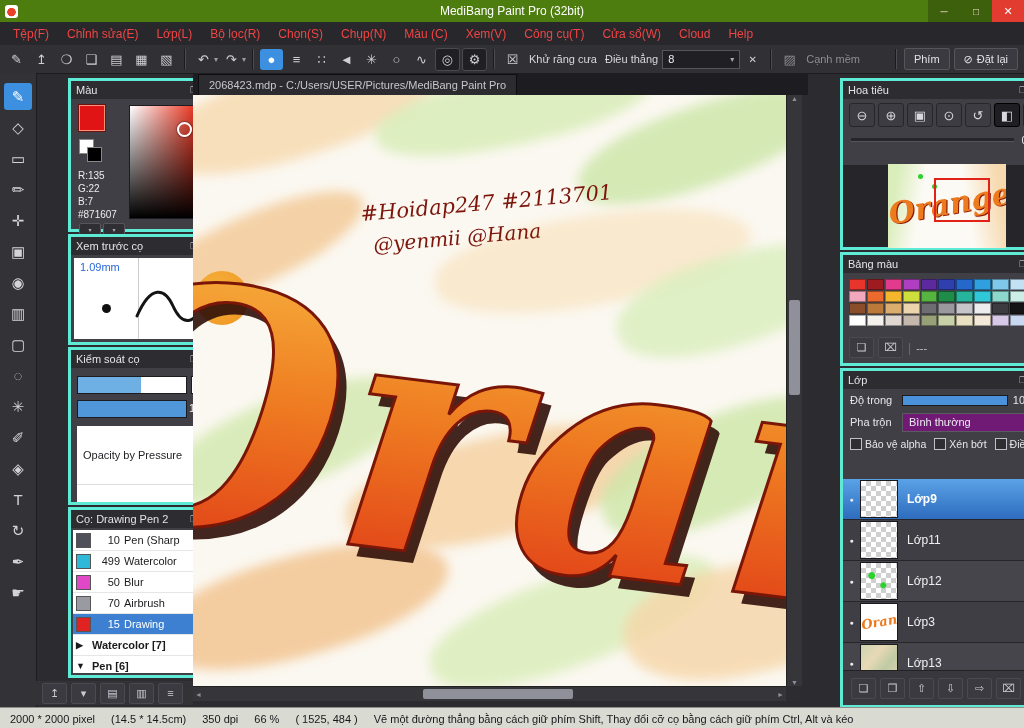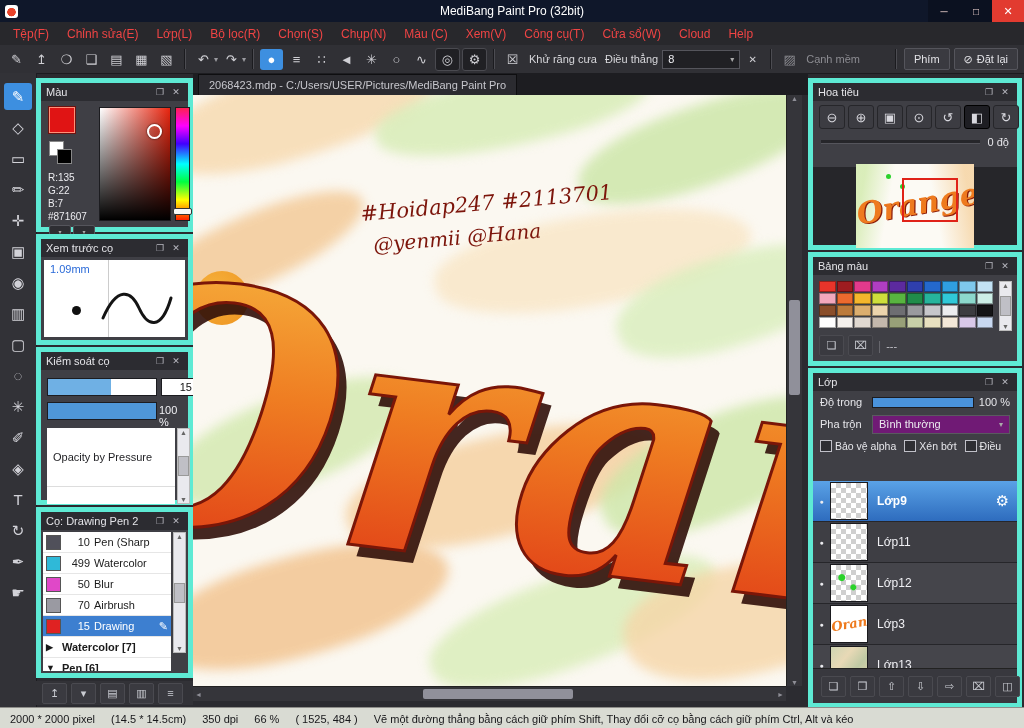--- a/index.html
+++ b/index.html
@@ -1,20 +1,20 @@
 <!DOCTYPE html>
 <html><head>
 <meta charset="utf-8">
 <style>
   html,body{margin:0;padding:0;background:#111;}
   #window{position:relative;width:1024px;height:728px;background:#2b2b30;
     font-family:"Liberation Sans",sans-serif;overflow:hidden;color:#ddd;-webkit-user-select:none;user-select:none;}
 
   
-  #titlebar{position:absolute;left:0;top:0;right:0;height:22px;background:#0f172a;display:flex;align-items:center;}
+  #titlebar{position:absolute;left:0;top:0;right:0;height:22px;background:#4d7c0f;display:flex;align-items:center;}
   #app-icon{width:13px;height:13px;margin-left:5px;border-radius:3px;
     background:radial-gradient(circle at 50% 55%, #e8432a 0 4px, #fff 4.5px);}
   #title-text{position:absolute;left:0;right:0;text-align:center;font-size:12px;color:#fff;pointer-events:none;}
   #win-btns{position:absolute;right:0;top:0;height:22px;display:flex;}
   .winbtn{width:32px;height:22px;display:flex;align-items:center;justify-content:center;font-size:10px;color:#f2d6d2;}
   .winbtn.min,.winbtn.max{background:rgba(0,0,0,.22);}
   .winbtn.close{background:#e23b30;color:#fff;font-size:11px;}
 
   
   #menubar{position:absolute;top:22px;left:0;right:0;height:23px;background:#28282c;border-bottom:1px solid #1a1a1e;
@@ -40,21 +40,21 @@
   #tb-right{margin-left:auto;display:flex;align-items:center;}
   #tb-file-icons,#tb-shape-icons{display:flex;align-items:center;}
 
   
   #toolstrip{position:absolute;left:0;top:73px;width:36px;bottom:21px;background:#323237;border-right:1px solid #1d1d21;
     display:flex;flex-direction:column;align-items:center;padding-top:10px;gap:4px;}
   .tool{width:28px;height:27px;display:flex;align-items:center;justify-content:center;font-size:15px;color:#d2d2d8;border-radius:3px;flex:0 0 auto;}
   .tool.sel{background:#3d8fe0;color:#fff;}
 
   
-  .panel{position:absolute;background:#3f3f45;border:5px solid #5eead4;box-sizing:border-box;}
+  .panel{position:absolute;background:#3f3f45;border:3px solid #5eead4;box-sizing:border-box;margin-left:32px;}
   .phead{height:18px;background:#2c2c31;display:flex;align-items:center;padding:0 5px;font-size:11px;color:#e4e4e8;}
   .phead .sp{flex:1;}
   .ph-ic{width:14px;text-align:center;font-size:9px;color:#b8b8c0;margin-left:2px;}
   .pbody{position:relative;height:calc(100% - 18px);}
 
   
   #color-panel{left:36px;top:78px;width:157px;height:154px;}
   #fg-swatch{position:absolute;left:8px;top:6px;width:24px;height:24px;background:#e01414;border:1px solid #ff9078;box-shadow:0 0 0 1px #6e1210;}
   #fg-swatch::after{content:'';position:absolute;left:6px;top:6px;width:22px;height:22px;background:#8a1608;z-index:-1;}
   #default-swatches{position:absolute;left:8px;top:40px;width:24px;height:24px;}

